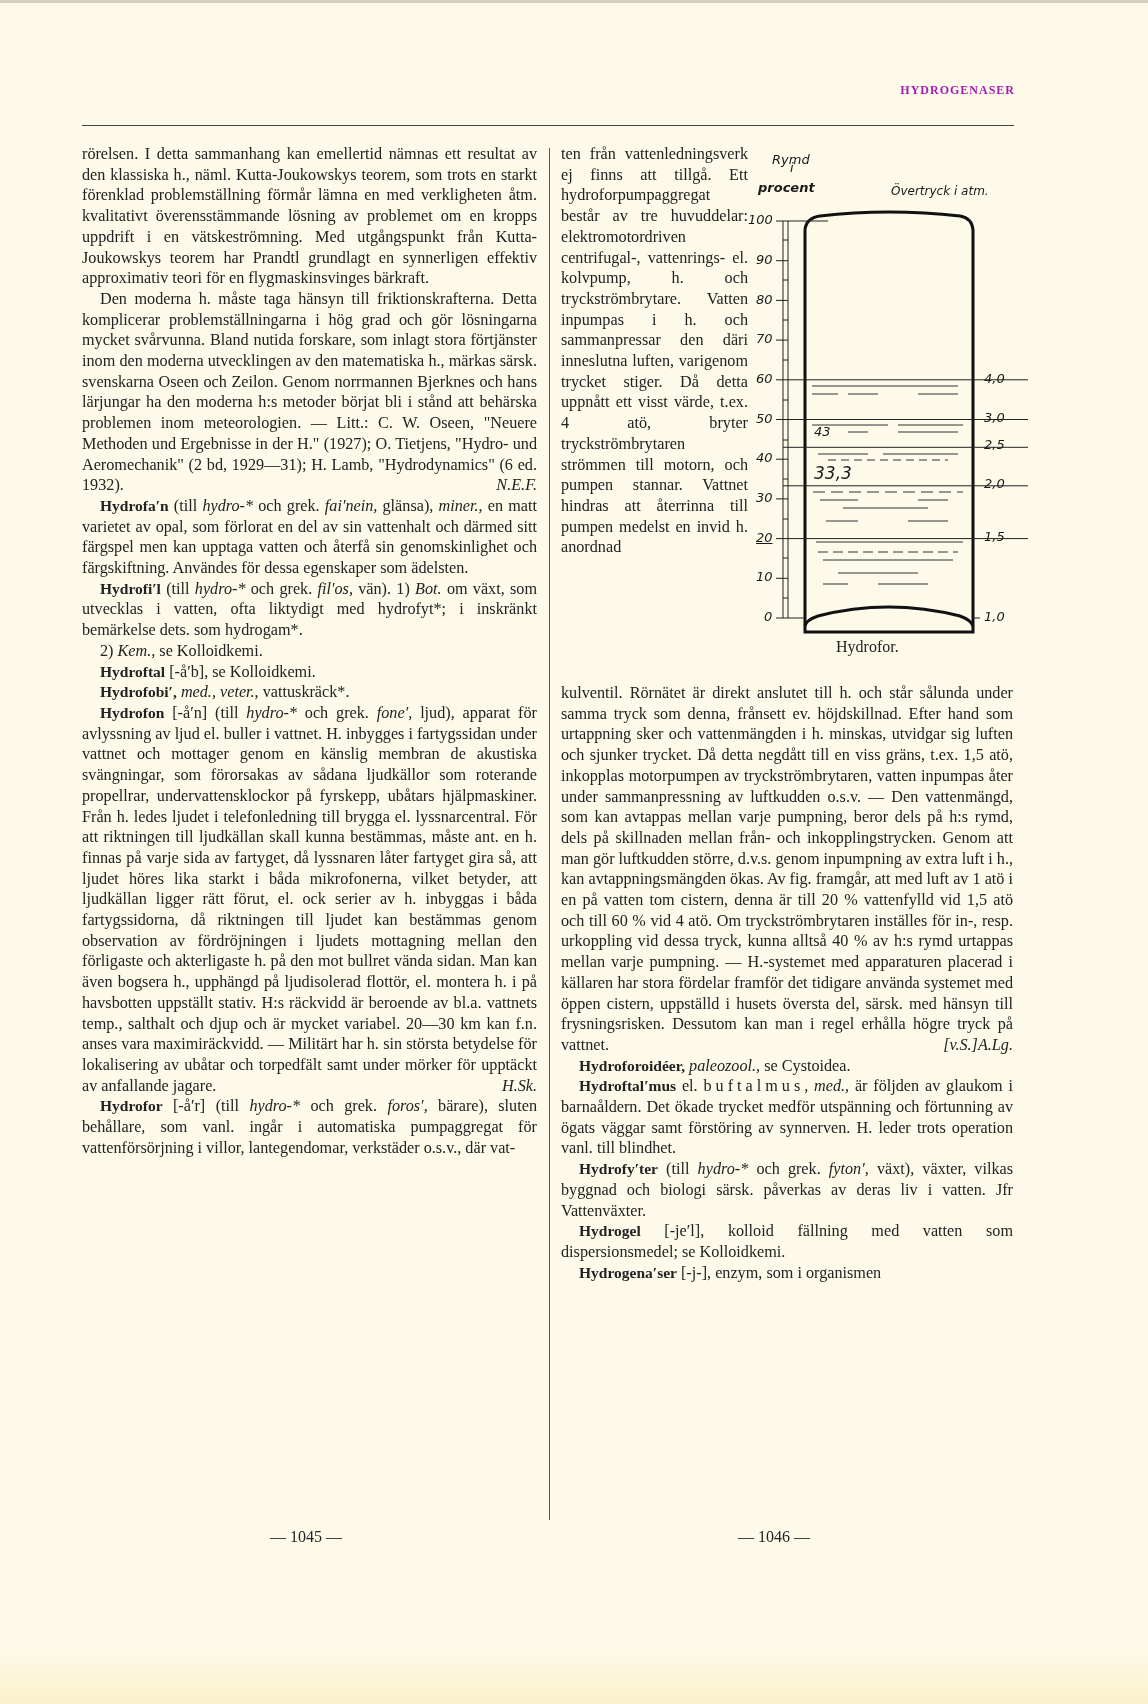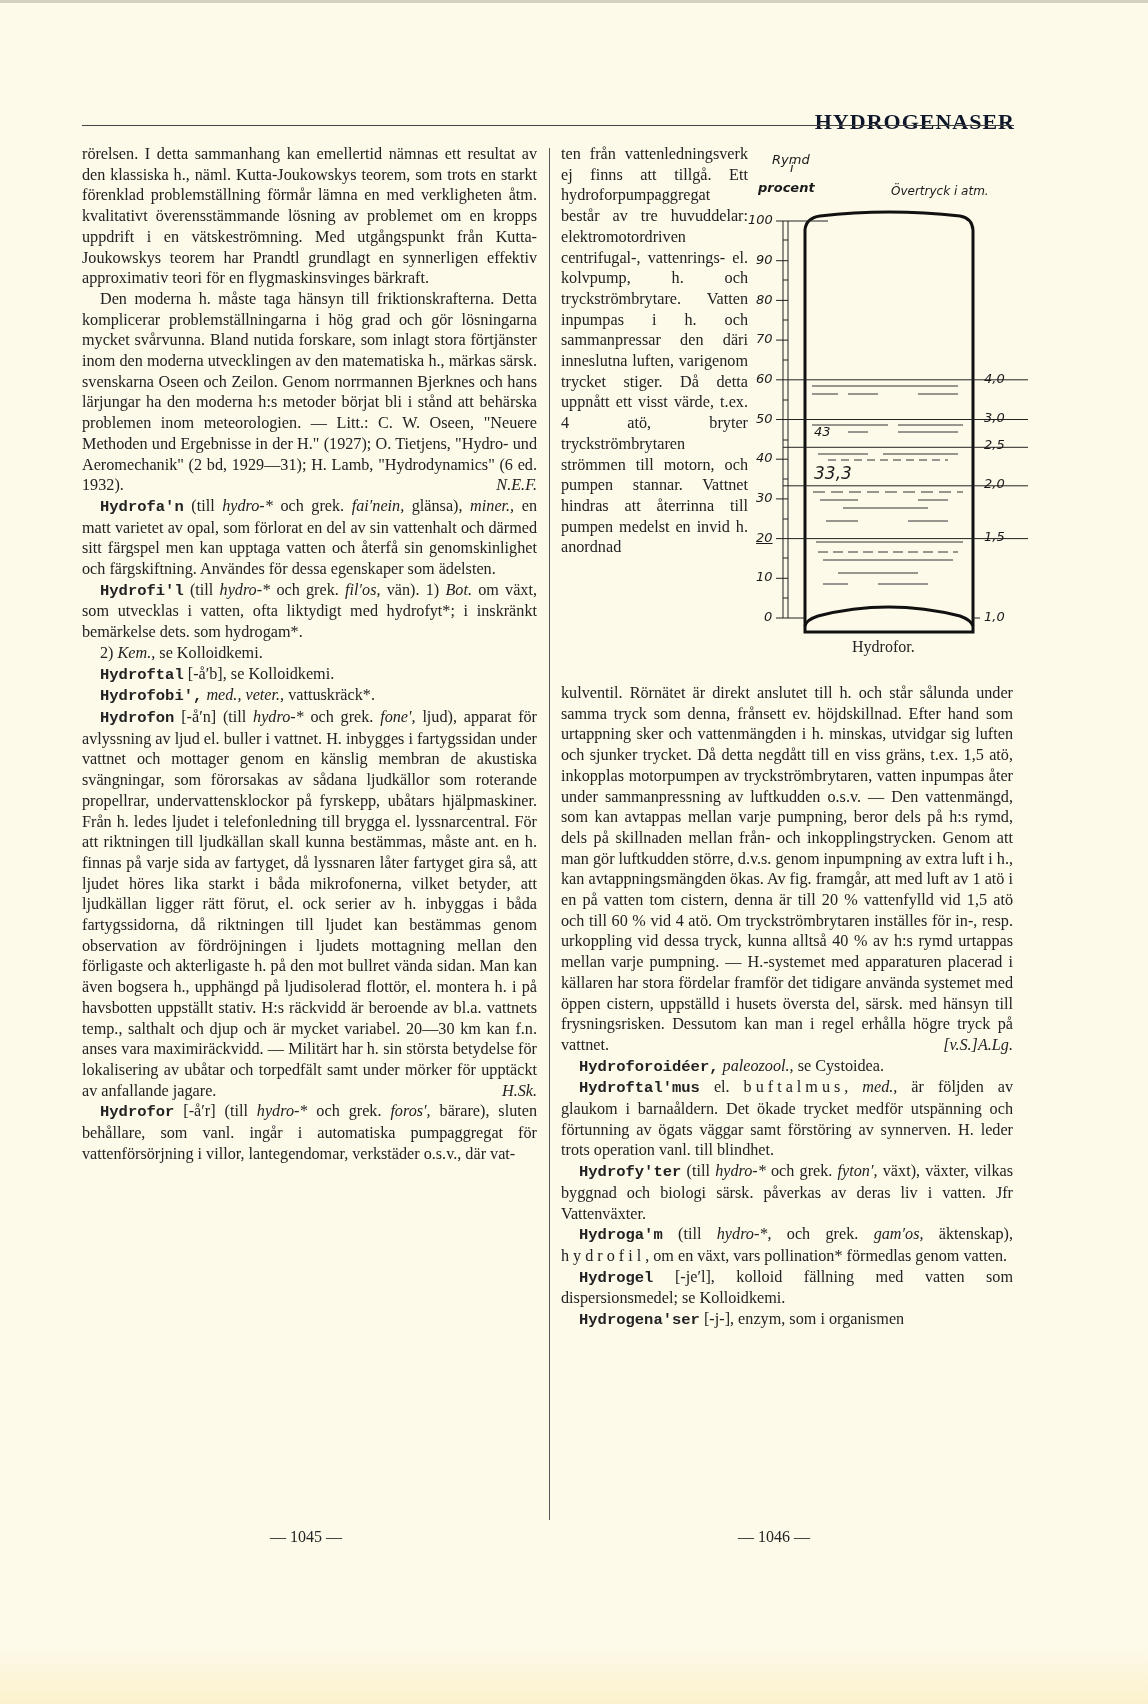--- a/index.html
+++ b/index.html
@@ -7,46 +7,46 @@
     width: 1148px; height: 1704px; overflow: hidden;
     background: #fdfaea;
     font-family: "DejaVu Serif", "Liberation Serif", serif;
     color: #222;
     position: relative;
   }
   .page-edge { position:absolute; left:0; top:0; width:1148px; height:3px; background:#b9b5a8; opacity:.6; }
   .page-bottom { position:absolute; left:0; bottom:0; width:1148px; height:60px;
     background: linear-gradient(to bottom, rgba(253,250,234,0), #fbf1cc); }
   .running-head {
-    position:absolute; top:109px; right:133px;
+    position:absolute; top:83px; right:133px;
     font-family: "Liberation Serif", serif; font-weight:bold;
-    font-size:22px; letter-spacing:1px; color:#0f172a;
+    font-size:12px; letter-spacing:1px; color:#a21caf;
   }
   .head-rule { position:absolute; top:125px; left:82px; width:932px; height:1px; background:#444; }
   .col-divider { position:absolute; left:549px; top:148px; width:1px; height:1372px; background:#555; }
 
   .col {
     position:absolute;
     font-family: "Liberation Serif", serif;
     font-size:16.2px; line-height:20.7px;
     text-align: justify; hyphens: none;
   }
   .col-left { left:82px; top:144px; width:455px; }
   .col-right-narrow { left:561px; top:144px; width:187px; }
   .col-right { left:561px; top:683px; width:452px; }
   .col p { margin:0; }
   .col p.indent { text-indent:18px; }
-  .hw { font-family: Liberation Mono, monospace; font-weight:bold; font-size:15.5px; }
+  .hw { font-family: Liberation Serif, serif; font-weight:bold; font-size:15.5px; }
   .it { font-style: italic; }
   .sign { float:right; font-style:italic; }
   .spaced { letter-spacing:4px; }
 
   .figure { position:absolute; left:748px; top:140px; width:280px; height:520px; }
   .fig-label { position:absolute; font-family:"DejaVu Sans", sans-serif; font-style:italic; font-size:13px; color:#1a1a1a; }
-  .fig-caption { position:absolute; left:104px; top:498px; font-family:"Liberation Serif", serif; font-size:16px; }
+  .fig-caption { position:absolute; left:88px; top:498px; font-family:"Liberation Serif", serif; font-size:16px; }
 
   .page-num { position:absolute; top:1528px; font-family:"Liberation Serif", serif; font-size:16px; }
 </style>
 </head>
 <body>
 
 <div class="page-edge"></div>
 
 <div class="running-head">HYDROGENASER</div>
 <div class="head-rule"></div>
@@ -170,21 +170,20 @@
 
 <div class="col col-right">
   <p><span>kulventil. Rörnätet är direkt anslutet till h. och står sålunda under samma tryck som denna, frånsett ev. höjdskillnad. Efter hand som urtappning sker och vattenmängden i h. minskas, utvidgar sig luften och sjunker trycket. Då detta negdått till en viss gräns, t.ex. 1,5 atö, inkopplas motorpumpen av tryckströmbrytaren, vatten inpumpas åter under sammanpressning av luftkudden o.s.v. — Den vattenmängd, som kan avtappas mellan varje pumpning, beror dels på h:s rymd, dels på skillnaden mellan från- och inkopplingstrycken. Genom att man gör luftkudden större, d.v.s. genom inpumpning av extra luft i h., kan avtappningsmängden ökas. Av fig. framgår, att med luft av 1 atö i en på vatten tom cistern, denna är till 20 % vattenfylld vid 1,5 atö och till 60 % vid 4 atö. Om tryckströmbrytaren inställes för in-, resp. urkoppling vid dessa tryck, kunna alltså 40 % av h:s rymd urtappas mellan varje pumpning. — H.-systemet med apparaturen placerad i källaren har stora fördelar framför det tidigare använda systemet med öppen cistern, uppställd i husets översta del, särsk. med hänsyn till frysningsrisken. Dessutom kan man i regel erhålla högre tryck på vattnet.</span> <span class="sign">[v.S.]A.Lg.</span></p>
 
   <p class="indent"><span class="hw">Hydroforoidéer,</span><span class="it"> paleozool.,</span><span> se Cystoidea.</span></p>
 
   <p class="indent"><span class="hw">Hydroftal′mus</span><span> el. </span><span class="spaced">buftalmus</span><span>, </span><span class="it">med.,</span><span> är följden av glaukom i barnaåldern. Det ökade trycket medför utspänning och förtunning av ögats väggar samt förstöring av synnerven. H. leder trots operation vanl. till blindhet.</span></p>
 
   <p class="indent"><span class="hw">Hydrofy′ter</span><span> (till </span><span class="it">hydro-*</span><span> och grek. </span><span class="it">fyton′,</span><span> växt), växter, vilkas byggnad och biologi särsk. påverkas av deras liv i vatten. Jfr Vattenväxter.</span></p>
 
-  <p class="indent"><span class="hw">Hydroga′m</span><span> (till </span><span class="it">hydro-*</span><span>, och grek. </span><span class="it">gam′os,</span><span> äktenskap), </span><span class="spaced">hydrofil</span><span>, om en växt, vars pollination* förmedlas genom vatten.</span></p>
 
   <p class="indent"><span class="hw">Hydrogel</span><span> [-je′l], kolloid fällning med vatten som dispersionsmedel; se Kolloidkemi.</span></p>
 
   <p class="indent"><span class="hw">Hydrogena′ser</span><span> [-j-], enzym, som i organismen</span></p>
 </div>
 
 <div class="page-num" style="left:270px;">— 1045 —</div>
 <div class="page-num" style="left:738px;">— 1046 —</div>
 
 <div class="page-bottom"></div>

